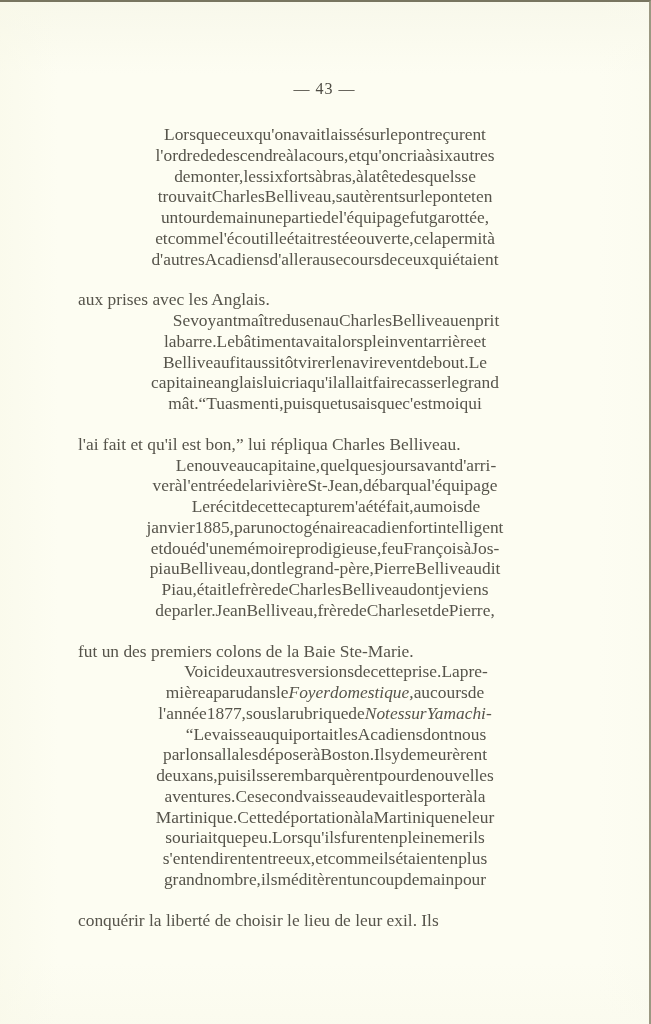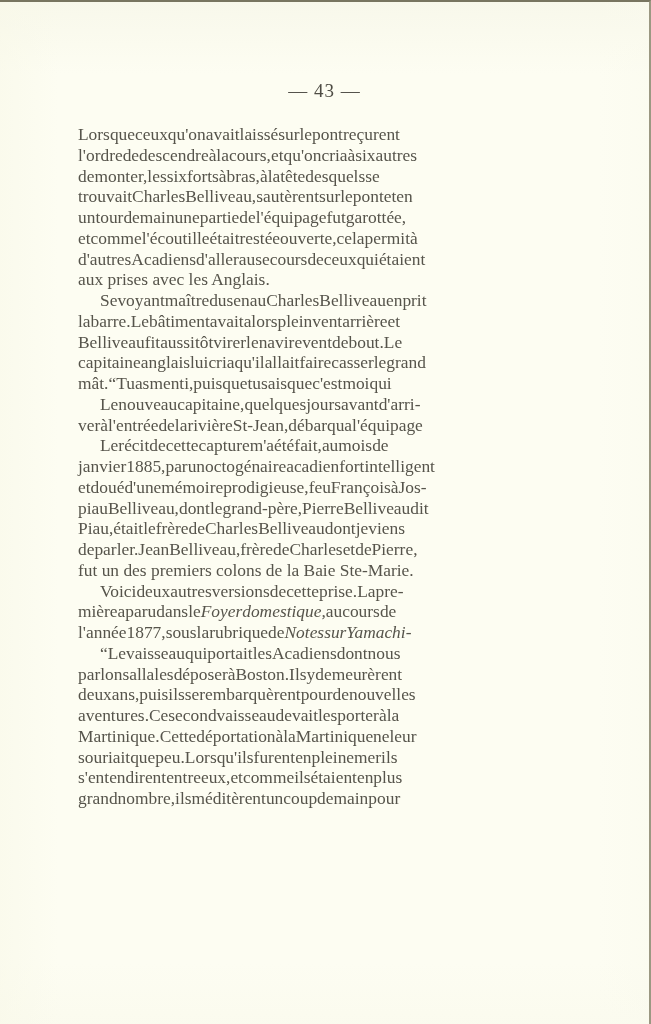--- a/index.html
+++ b/index.html
@@ -30,21 +30,21 @@
       linear-gradient(to bottom, rgba(242,242,226,0.45) 0%, rgba(255,255,250,0) 7%, rgba(255,255,250,0) 94%, rgba(247,247,233,0.4) 100%);
   }
 
   .folio {
     position: absolute;
     top: 78px;
     left: 0;
     right: 0;
     text-align: center;
     font-family: "Liberation Serif", "DejaVu Serif", serif;
-    font-size: 19px;
+    font-size: 16px;
     letter-spacing: 1px;
     color: #4e4c44;
   }
 
   .textblock {
     position: absolute;
     top: 122px;
     left: 78px;
     width: 494px;
     font-family: "Liberation Serif", "DejaVu Serif", serif;
@@ -56,33 +56,34 @@
   }
 
   
   .line {
     display: block;
     white-space: nowrap;
   }
 
   .line.just {
     display: flex;
-    justify-content: flex-start;
+    justify-content: center;
   }
 
   .line.just > span {
     display: inline-block;
   }
 
   .line.indent {
     padding-left: 22px;
   }
 
   .line.last {
     display: block;
+    margin-top: 20px;
   }
 
   em {
     font-style: italic;
   }
 </style>
 </head>
 <body>
 
 <div class="page">
@@ -233,20 +234,21 @@
           <span>as</span>
           <span>menti,</span>
           <span>puisque</span>
           <span>tu</span>
           <span>sais</span>
           <span>que</span>
           <span>c'est</span>
           <span>moi</span>
           <span>qui</span>
         </div>
+        <div class="line last">l'ai fait et qu'il est bon,” lui répliqua Charles Belliveau.</div>
       </div>
       <div>
         <div class="line just indent">
           <span>Le</span>
           <span>nouveau</span>
           <span>capitaine,</span>
           <span>quelques</span>
           <span>jours</span>
           <span>avant</span>
           <span>d'arri-</span>
@@ -451,15 +453,16 @@
           <span>grand</span>
           <span>nombre,</span>
           <span>ils</span>
           <span>méditèrent</span>
           <span>un</span>
           <span>coup</span>
           <span>de</span>
           <span>main</span>
           <span>pour</span>
         </div>
+        <div class="line last">conquérir la liberté de choisir le lieu de leur exil.   Ils</div>
       </div>
     </div>
 </div>
 
 </body></html>

